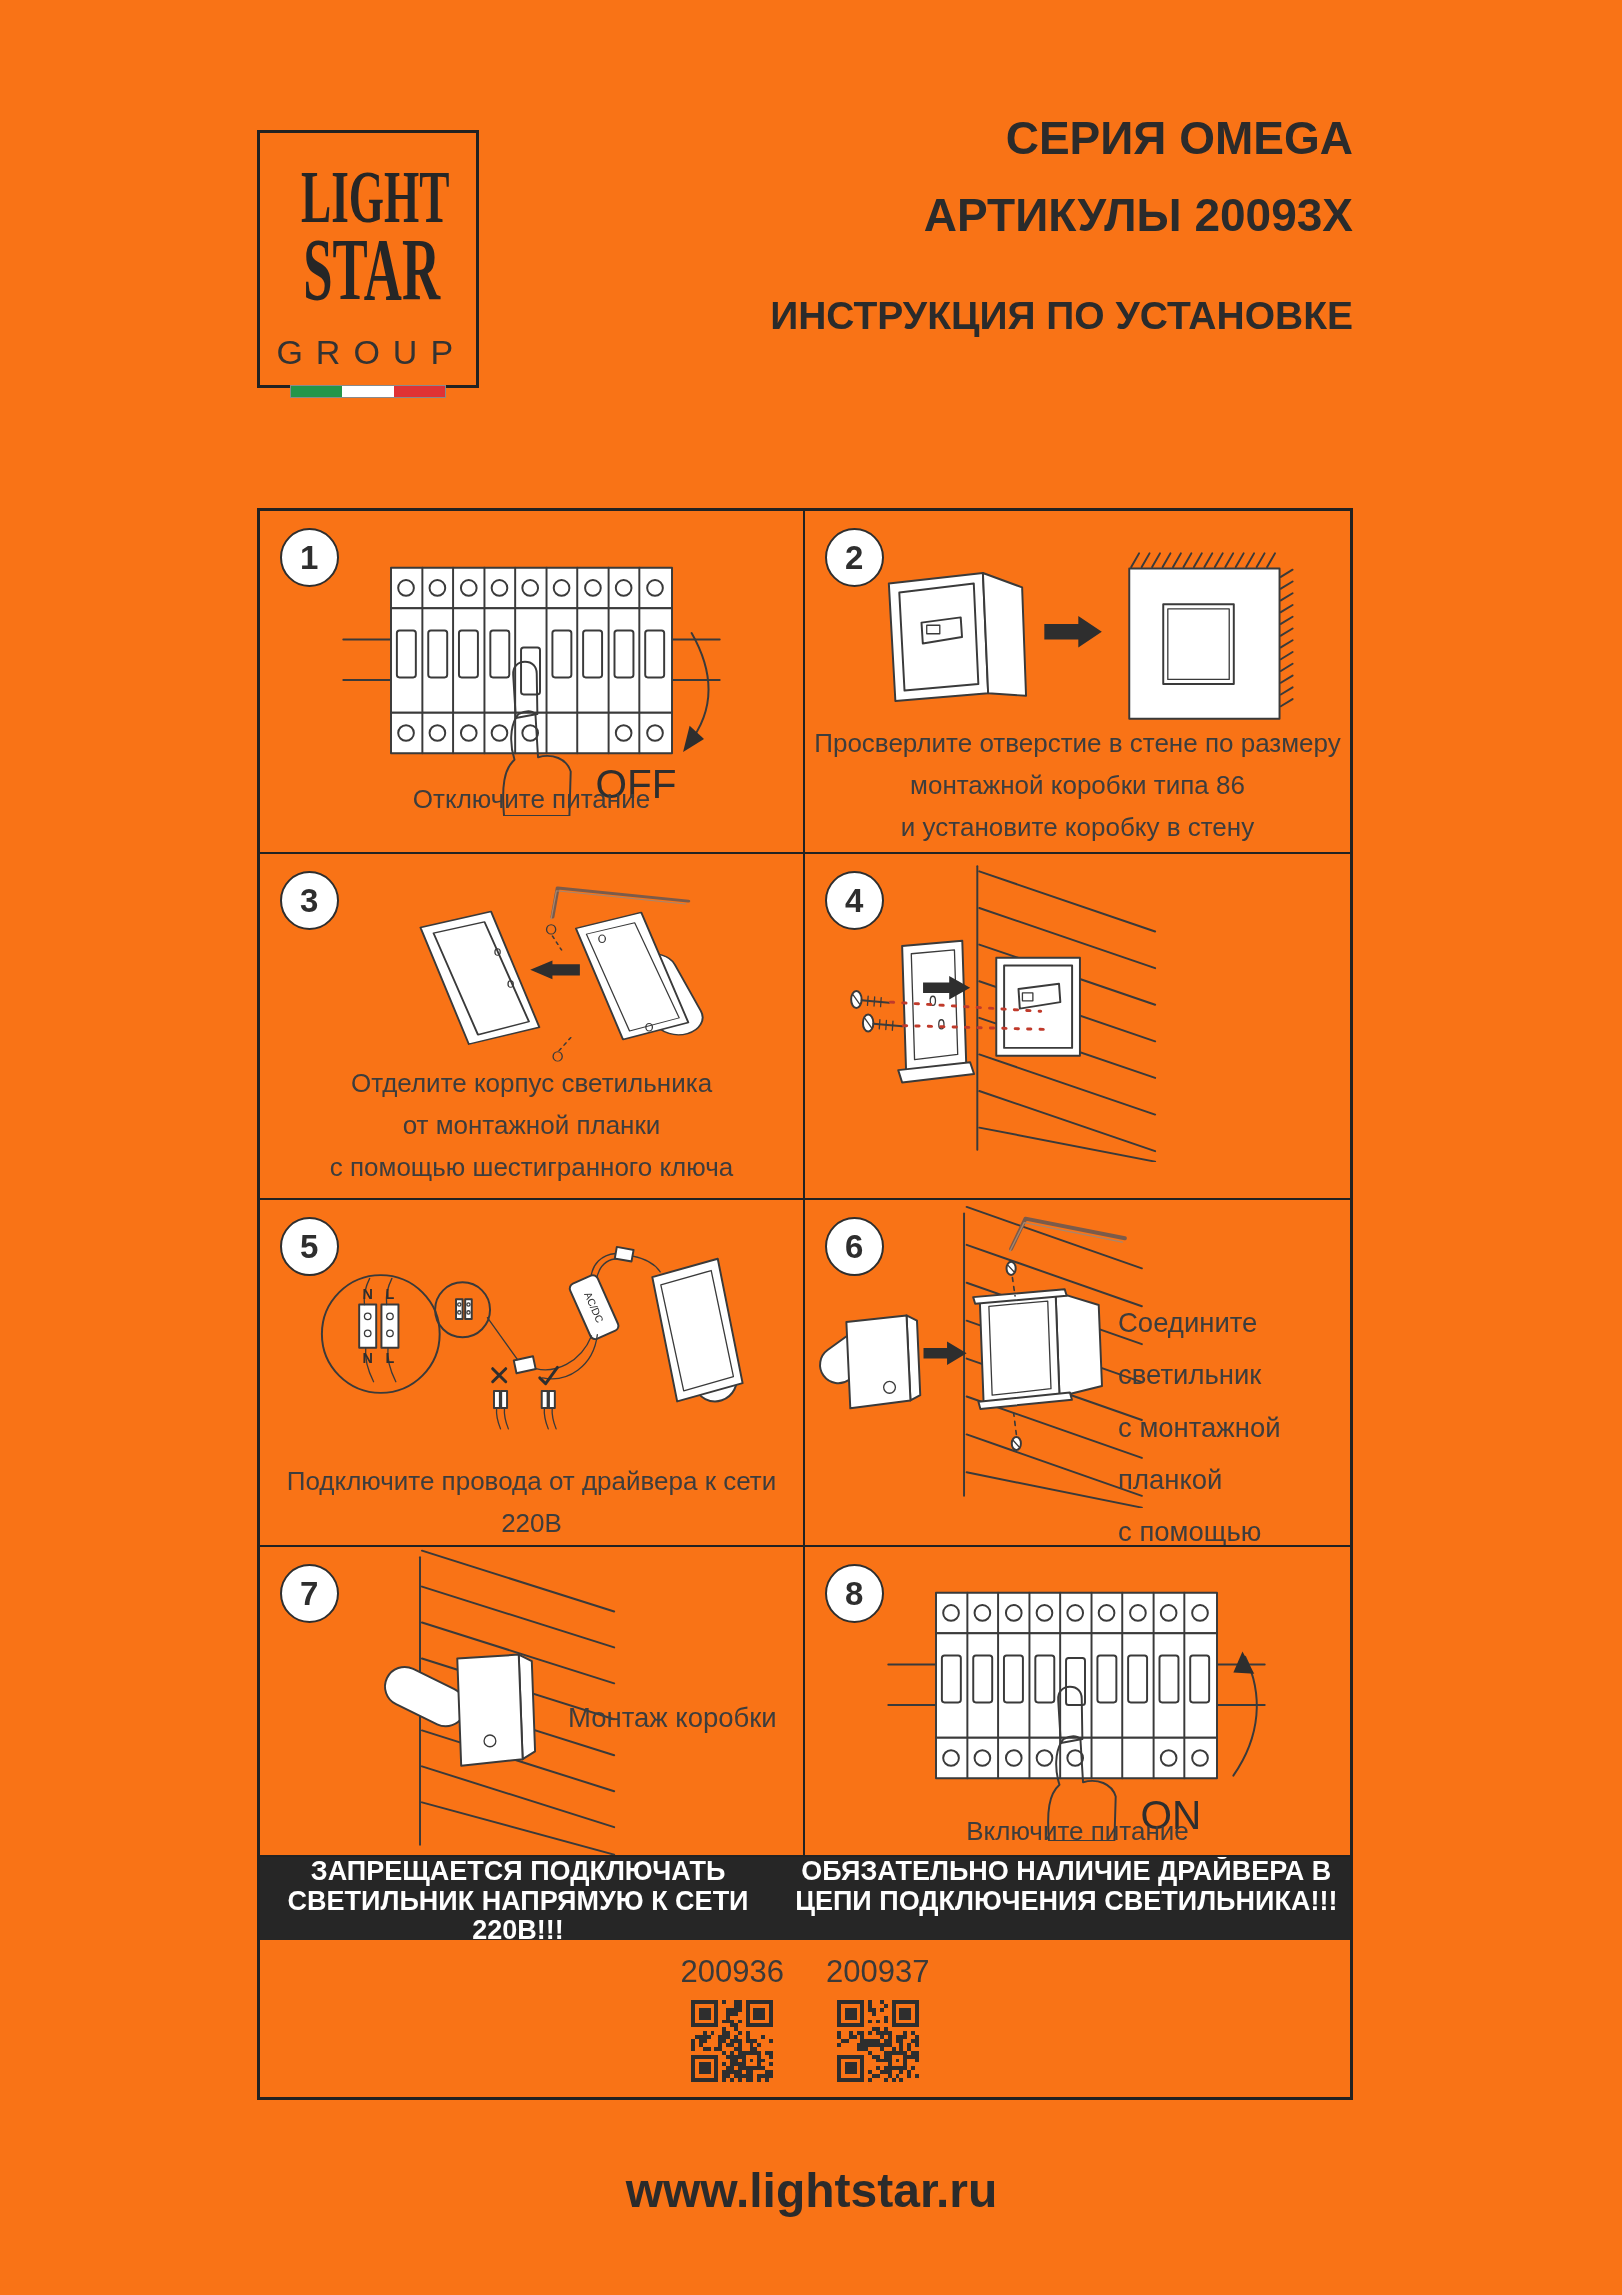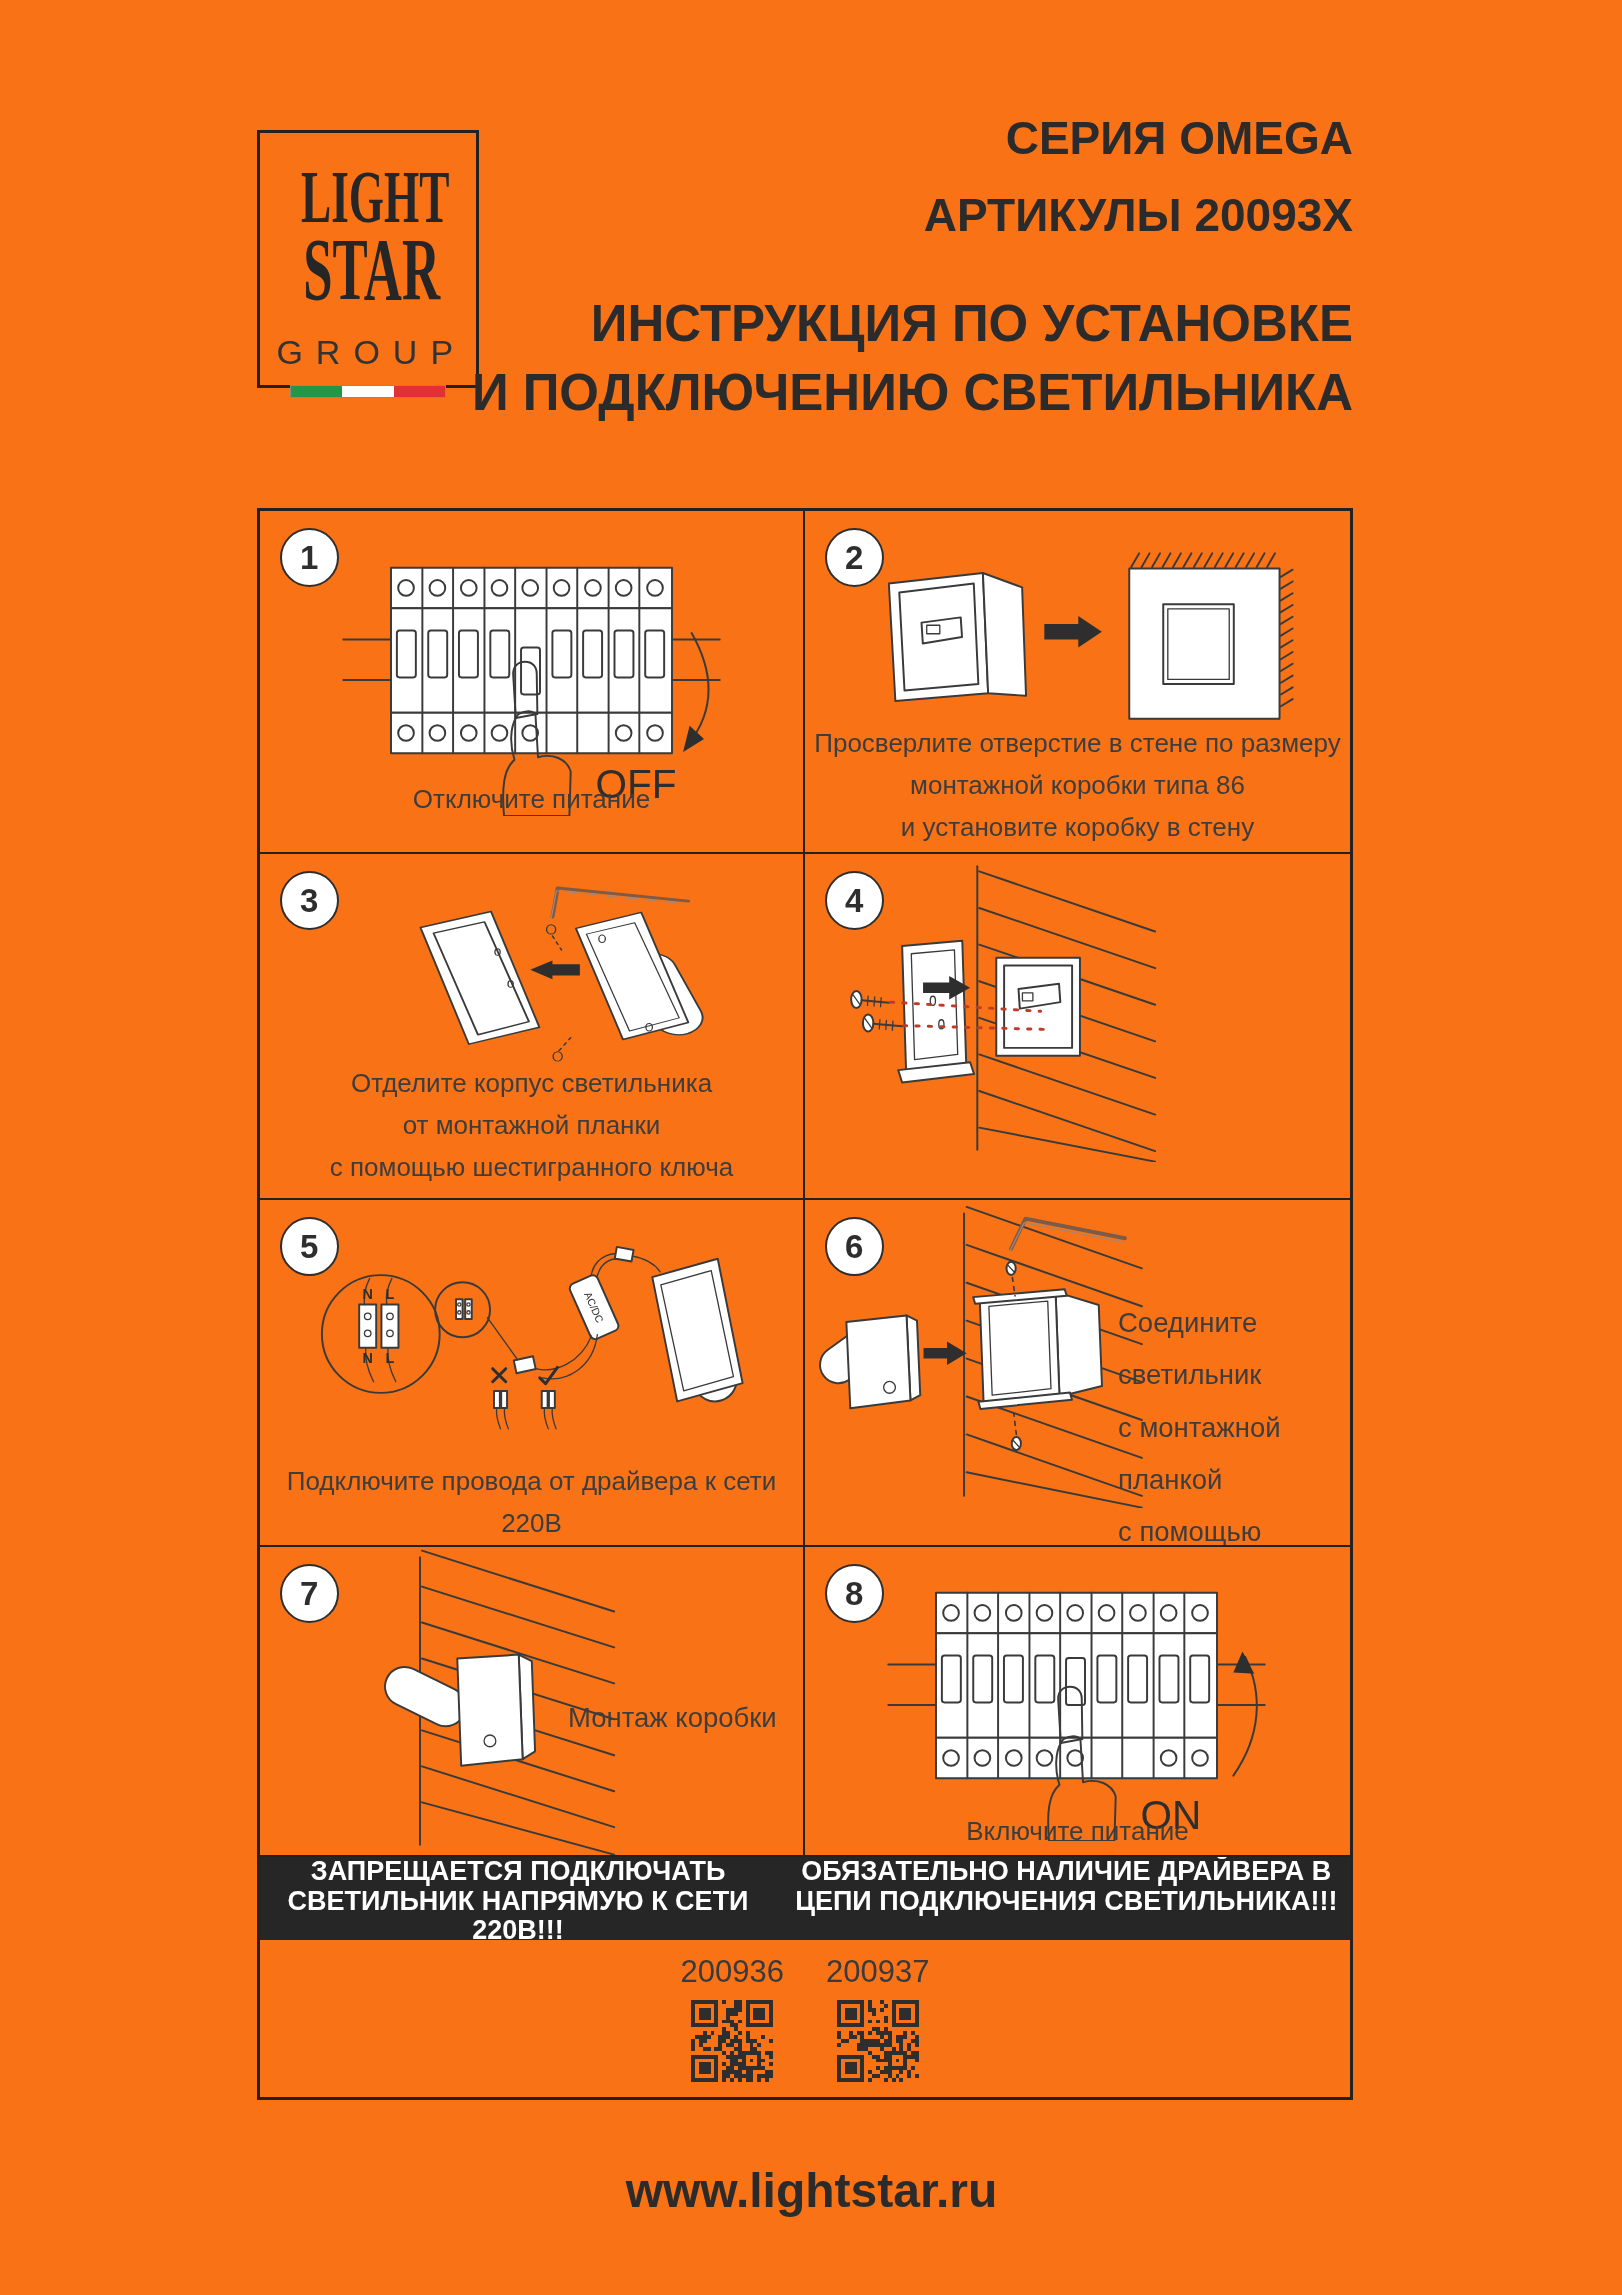--- a/index.html
+++ b/index.html
@@ -12,21 +12,21 @@
               font-size:73px;line-height:.92;color:#262626;transform:scaleX(.62);}
   .logo-star{font-family:"Liberation Serif","DejaVu Serif",serif;font-weight:700;font-size:88px;
              line-height:.88;color:#262626;transform:scaleX(.60);}
   .logo-group{margin-top:24px;font-size:34px;letter-spacing:13px;text-indent:6.5px;color:#333;}
   .logo-flag{margin:13px auto 0;width:156px;height:13px;display:flex;border:0.7px solid #8a8a8a;box-sizing:border-box;}
   .logo-flag span{flex:1;}
   
   .title-block{position:absolute;right:270px;top:115px;text-align:right;color:#2b2b2b;}
   .t-series{font-size:46px;font-weight:700;line-height:1;}
   .t-articles{font-size:46px;font-weight:700;line-height:1;margin-top:31px;}
-  .t-instr{font-size:51px;font-weight:700;line-height:1.36;}
+  .t-instr{font-size:39px;font-weight:700;line-height:1.36;}
   .t-gap{height:51px;}
   
   .steps{position:absolute;left:257px;top:508px;width:1096px;height:1592px;border:3.3px solid #222;
          box-sizing:border-box;display:grid;grid-template-columns:1fr 1fr;
          grid-template-rows:343px 346px 347px 310px 83px auto;}
   .cell{position:relative;border-bottom:2px solid #222;overflow:hidden;}
   .cell.cl{border-right:2px solid #222;}
   .num{position:absolute;left:19.6px;top:17px;width:55px;height:55px;border:2.6px solid #2e2e2e;border-radius:50%;
        display:flex;align-items:center;justify-content:center;font-size:33px;font-weight:700;color:#2e2e2e;background:#fff;z-index:3;}
   .cap{position:absolute;left:0;right:0;text-align:center;font-size:26px;line-height:1.62;color:#3d3d3d;z-index:2;}
@@ -69,21 +69,20 @@
       <span style="background:#ffffff"></span>
       <span style="background:#e03234"></span>
     </div>
   </div>
 
   <div class="title-block">
     <div class="t-series">СЕРИЯ OMEGA</div>
     <div class="t-articles">АРТИКУЛЫ 20093Х</div>
     <div class="t-gap"></div>
     <div class="t-instr">ИНСТРУКЦИЯ ПО УСТАНОВКЕ</div>
-    <div class="t-instr">И ПОДКЛЮЧЕНИЮ СВЕТИЛЬНИКА</div>
   </div>
 
   <div class="steps">
 
     <div class="cell cl">
       <div class="num">1</div>
       <svg class="ill" style="left:75px;top:23.6px" width="393" height="281" viewBox="0 0 600 430">
         <line x1="12" y1="160" x2="85" y2="160"></line>
           <line x1="515" y1="160" x2="588" y2="160"></line>
         <line x1="12" y1="222" x2="85" y2="222"></line>

